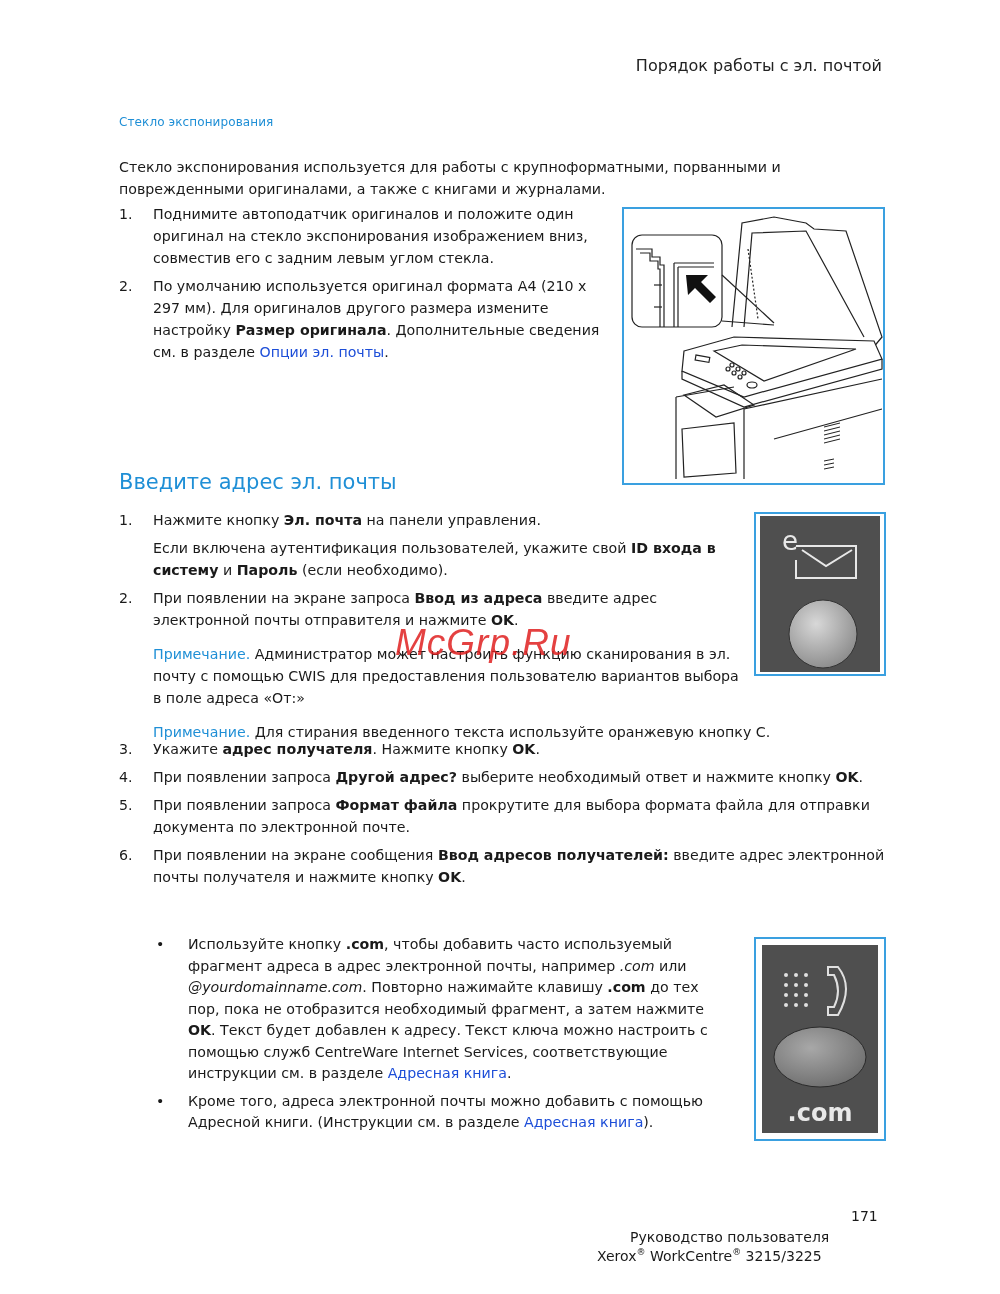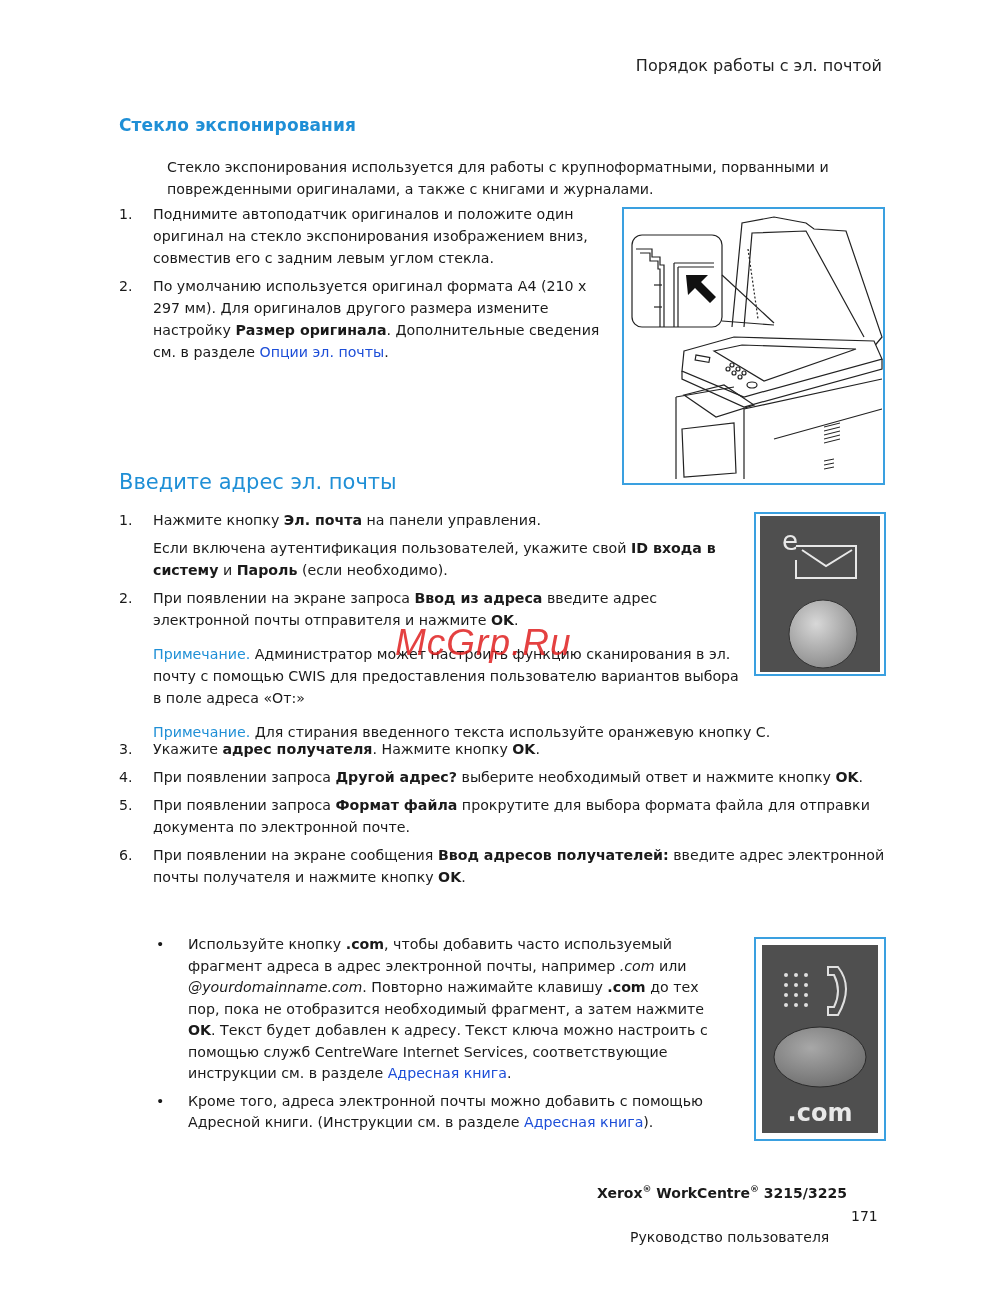--- a/index.html
+++ b/index.html
@@ -2,38 +2,38 @@
 <html><head>
 <meta charset="utf-8">
 <style>
   html, body { margin: 0; padding: 0; background: #ffffff; }
   body {
     width: 1000px; height: 1294px; position: relative; overflow: hidden;
     font-family: "DejaVu Sans", sans-serif; color: #1a1a1a;
   }
   .running-head { position: absolute; top: 56px; right: 118px; font-size: 16px; color: #222; }
   .h2 { position: absolute; left: 119px; color: #1f8fd6; font-family: "DejaVu Sans", sans-serif; }
-  .h2.small { top: 115px; font-size: 17px; font-weight: bold; letter-spacing: 0.1px; }
+  .h2.small { top: 115px; font-size: 12px; font-weight: normal; letter-spacing: 0.1px; }
   .h2.large { top: 470px; font-size: 21px; font-weight: normal; }
   .para { position: absolute; font-size: 14.2px; line-height: 22px; }
-  .intro { top: 156px; left: 119px; width: 720px; margin-left: 48px; }
+  .intro { top: 156px; left: 119px; width: 720px; }
   .ol { position: absolute; margin: 0; padding: 0; list-style: none; }
   .ol .item { position: relative; padding-left: 34px; font-size: 14.2px; line-height: 22px; margin-bottom: 6px; }
   .ol .num { position: absolute; left: 0; top: 0; }
   .link { color: #1d4ed8; }
   b { font-weight: bold; }
   i { font-style: italic; }
   .sub { margin-top: 6px; }
   .note-label { color: #1f8fd6; margin-top: 42px; }
   .fig-frame { position: absolute; border: 2px solid #3aa0e0; background: #fff; }
   .btn-panel { position: absolute; background: #4f4f4f; }
   .bullet-list { position: absolute; margin: 0; padding: 0; list-style: none; }
   .bullet-list .bi { position: relative; padding-left: 35px; font-size: 14.2px; line-height: 21.5px; margin-bottom: 6px; }
   .bullet-list .dot { position: absolute; left: 3px; top: 0; }
-  .footer-line1 { position: absolute; top: 1184px; left: 597px; font-size: 14px; font-weight: bold; }
+  .footer-line1 { position: absolute; top: 1247px; left: 597px; font-size: 14px; }
   .footer-num { position: absolute; top: 1208px; left: 851px; font-size: 14px; }
   .footer-line2 { position: absolute; top: 1229px; left: 630px; font-size: 14px; }
   sup { font-size: 9px; }
   .watermark {
     position: absolute; top: 622px; left: 395px; font-size: 37px; color: #e02020;
     font-style: italic; font-family: "Liberation Sans", sans-serif; opacity: 0.85; letter-spacing: 1px;
   }
 </style>
 </head>
 <body>

